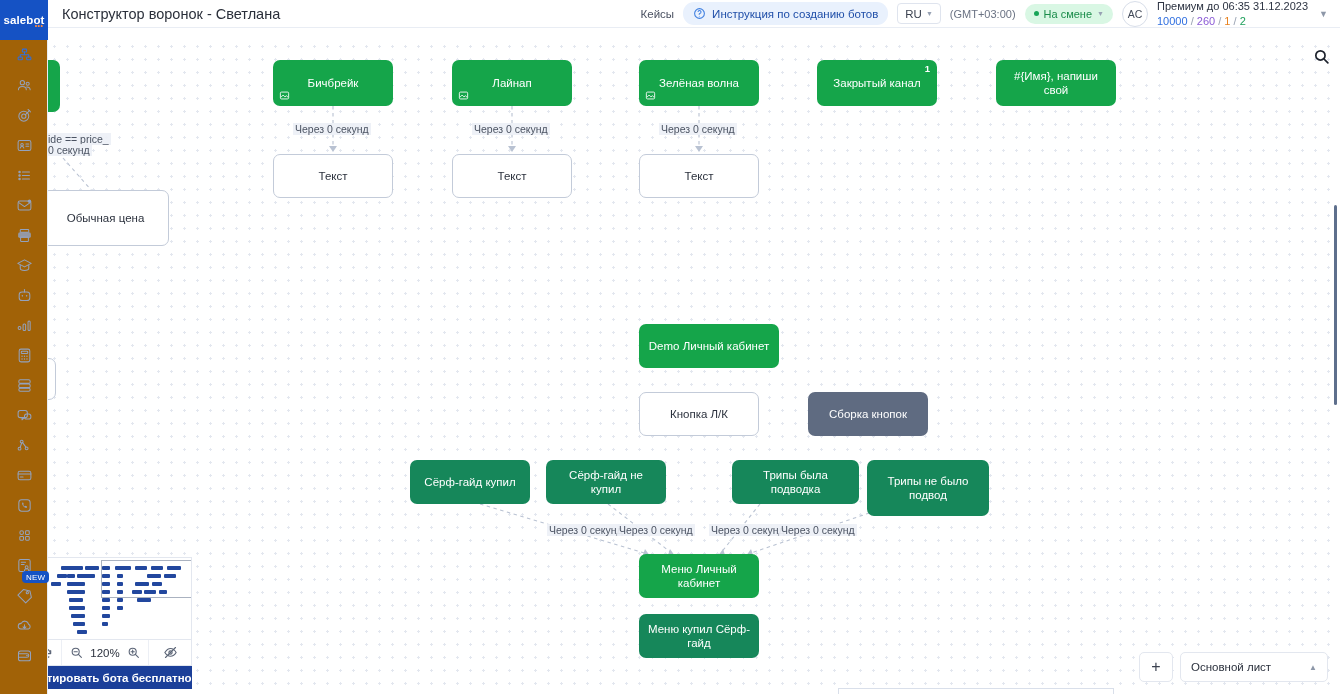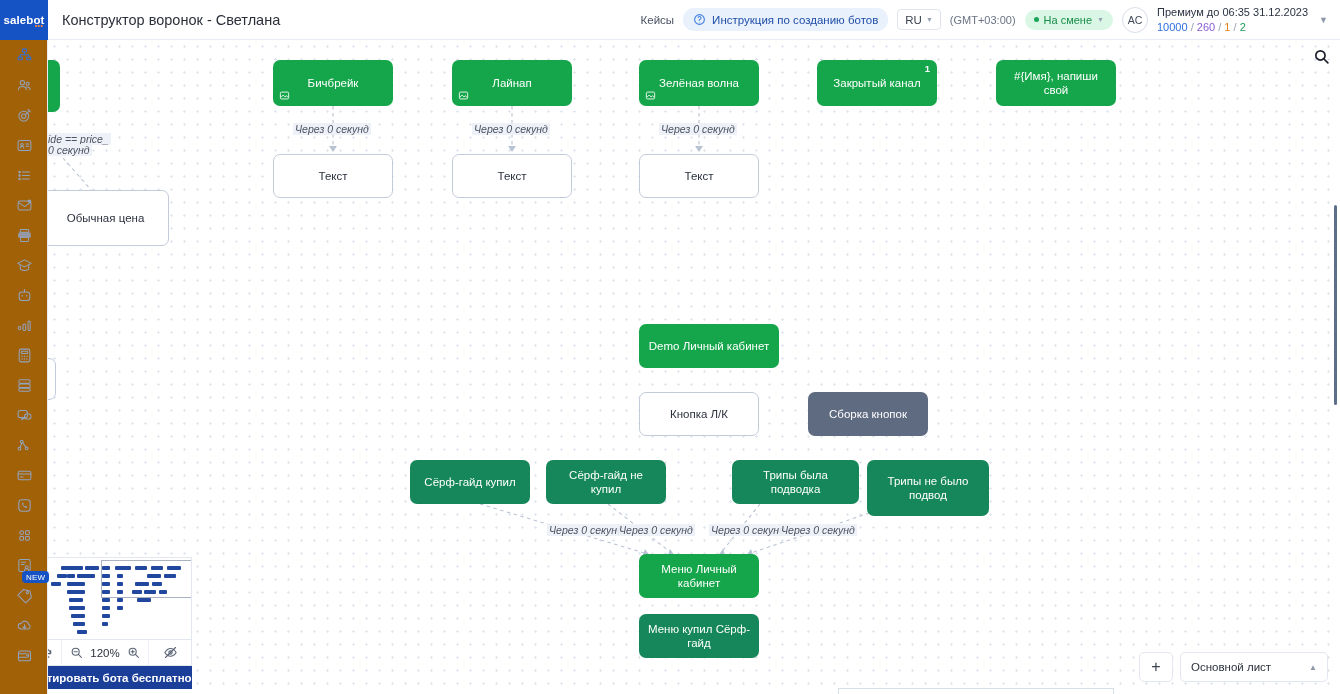--- a/index.html
+++ b/index.html
@@ -36,21 +36,21 @@
   .side-ico svg { display: block; }
   .side-ico.active { color: #2f6fe0; }
   .newbadge {
     position: absolute; left: 22px; top: -9px;
     background: #1552c4; color: #fff; font-size: 8px; font-weight: 400;
     padding: 1.5px 4px; border-radius: 4px; letter-spacing: .2px;
   }
 
   
   #header {
-    position: absolute; left: 48px; top: 0; width: 1292px; height: 40px;
+    position: absolute; left: 48px; top: 0; width: 1292px; height: 28px;
     background: #fff; border-bottom: 1px solid #e9edf4;
     display: flex; align-items: center; z-index: 35; gap: 12px;
   }
   #page-title { margin-left: 14px; font-size: 14.5px; color: #2a2f3a; }
   #hdr-right { margin-left: auto; display: flex; align-items: center; gap: 9px; padding-right: 12px; }
   #cases-link { font-size: 11.5px; color: #4a5161; }
   #instruction-btn {
     display: flex; align-items: center; gap: 6px;
     background: #e9f1fd; border-radius: 11px; padding: 5px 10px;
     font-size: 11.5px; color: #1f4ea8;
@@ -119,21 +119,21 @@
     width: 11px; height: 11px; color: #fff; opacity: .95;
     display: flex; align-items: center; justify-content: center;
   }
   .node .count-badge {
     position: absolute; right: 7px; top: 3px;
     font-size: 9.5px; color: #fff; font-weight: 600;
   }
 
   .edge-label {
     position: absolute; font-size: 10.5px; color: #4c5costume; color: #4b5362;
-    background: rgba(237,240,246,.92); padding: 0 2px; white-space: nowrap; font-style: italic;
+    background: rgba(237,240,246,.92); padding: 0 2px; white-space: nowrap;
   }
   svg.edges { position: absolute; left: 0; top: 0; width: 1292px; height: 654px; pointer-events: none; }
 
   
   #minimap-wrap {
     position: absolute; left: 6px; bottom: 5px; width: 186px;
     z-index: 36;
   }
   #minimap {
     width: 186px; height: 82px; background: #fff;

